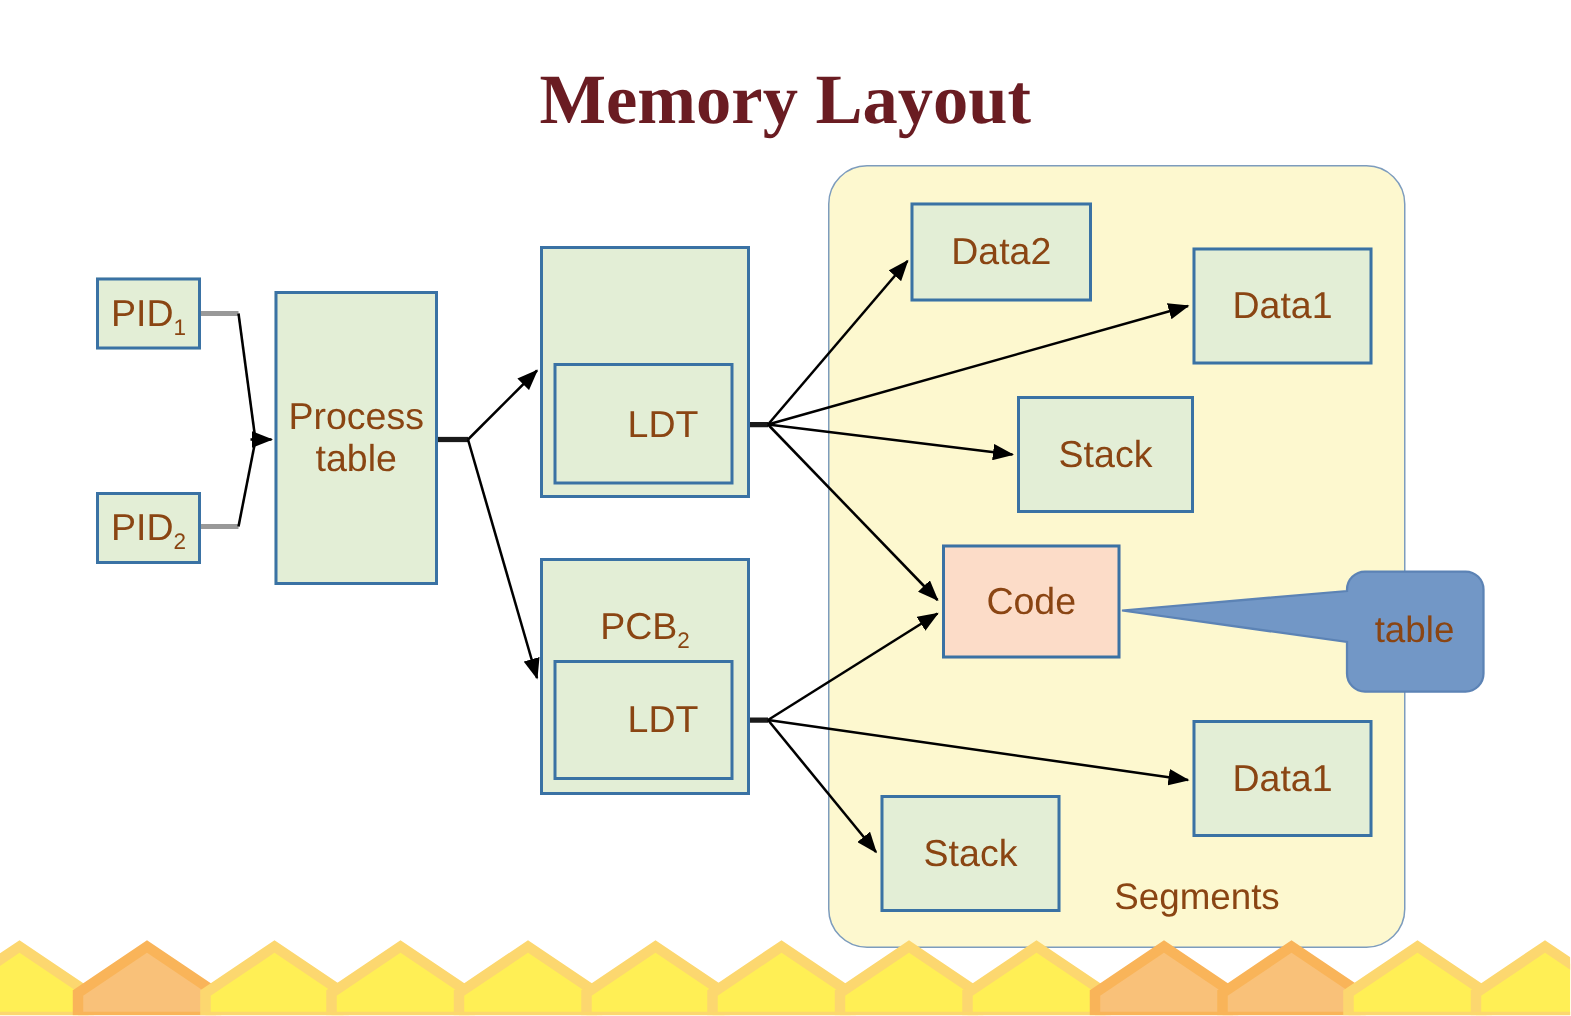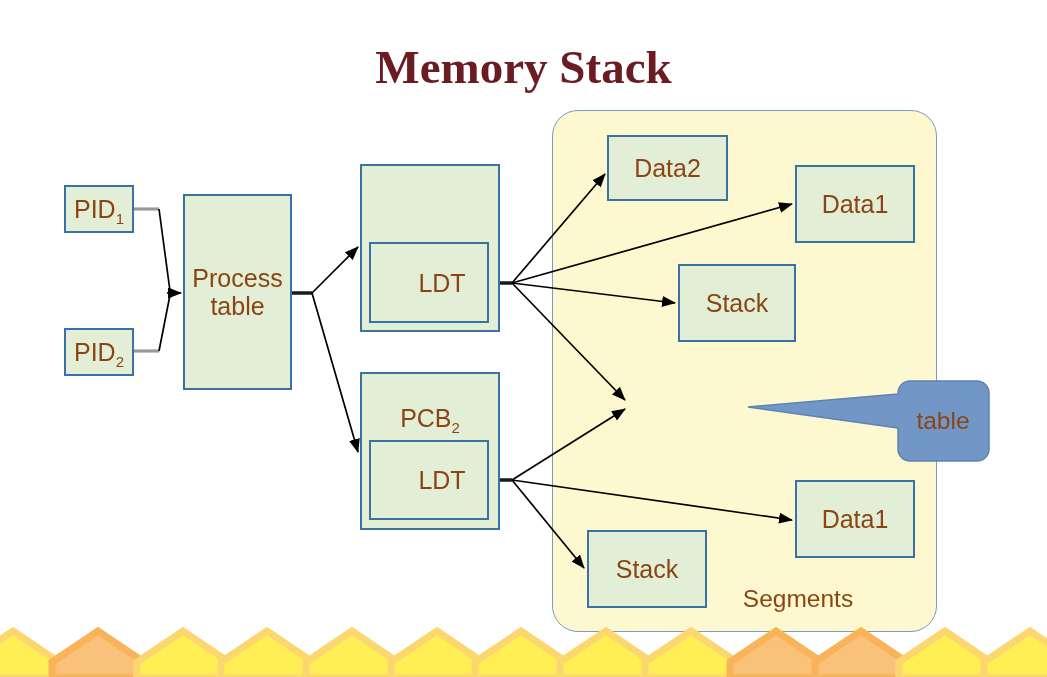--- a/index.html
+++ b/index.html
@@ -43,21 +43,21 @@
   .stub-dark { stroke:#1a1a1a; stroke-width:3.5; }
   .hex-y { fill:var(--hex-yellow-fill); stroke:var(--hex-yellow-border); stroke-width:7; }
   .hex-o { fill:var(--hex-orange-fill); stroke:var(--hex-orange-border); stroke-width:7; }
   .callout-shape { fill:var(--callout-fill); stroke:var(--callout-border); stroke-width:1.5; }
 </style>
 </head>
 <body>
 
 <div class="stage">
 
-  <div class="slide-title">Memory Stack</div>
+  <div class="slide-title">Memory Layout</div>
 
   <div class="panel"></div>
 
   <svg class="overlay" viewBox="0 0 1047 677">
     <defs>
       <marker id="arr" markerWidth="15" markerHeight="11" refX="13" refY="5.5" orient="auto" markerUnits="userSpaceOnUse">
         <path d="M0,0 L14,5.5 L0,11 Z" fill="#000"></path>
       </marker>
     </defs>
 
@@ -132,20 +132,23 @@
   </div>
 
   <div class="node" style="left:795px; top:165px; width:120px; height:78px;">
     <span>Data1</span>
   </div>
 
   <div class="node" style="left:678px; top:264px; width:118px; height:78px;">
     <span>Stack</span>
   </div>
 
+  <div class="node code-bg" style="left:628px; top:363px; width:119px; height:76px;">
+    <span>Code</span>
+  </div>
 
   <div class="node" style="left:795px; top:480px; width:120px; height:78px;">
     <span>Data1</span>
   </div>
 
   <div class="node" style="left:587px; top:530px; width:120px; height:78px;">
     <span>Stack</span>
   </div>
 
   <div class="seg-label">Segments</div>

